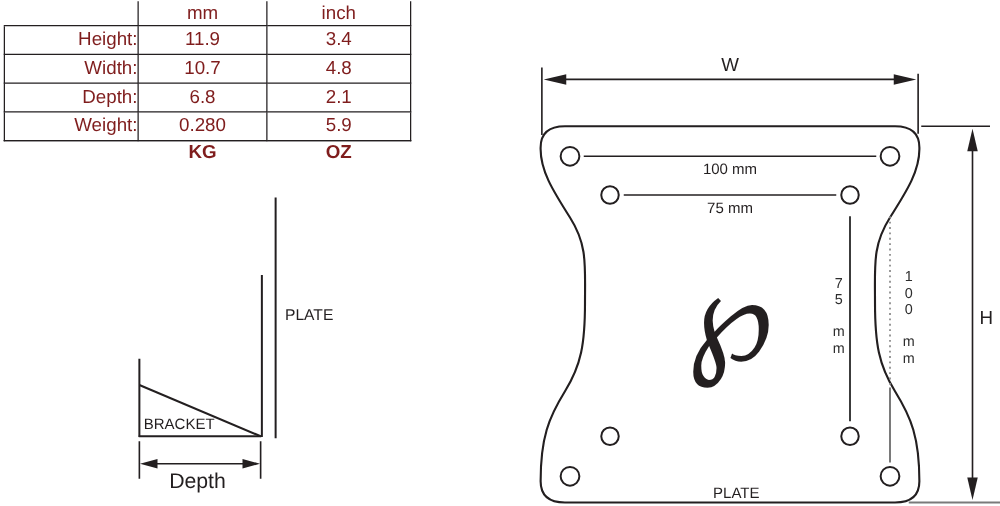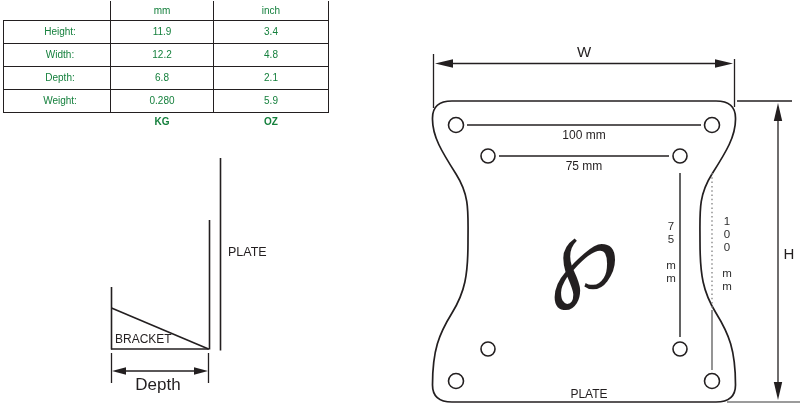--- a/index.html
+++ b/index.html
@@ -5,29 +5,29 @@
   html,body{margin:0;padding:0;}
   body{
     width:800px;height:405px;position:relative;overflow:hidden;
     background:#ffffff;color:#231f20;
     font-family:"Liberation Sans","DejaVu Sans",sans-serif;
   }
   
   table.spec{
     position:absolute;left:3px;top:1px;width:325px;
     border-collapse:collapse;table-layout:fixed;
-    font-size:10px;color:#15803d;
+    font-size:15px;color:#7f1d1d;
   }
   table.spec td{
     border:1.5px solid #231f20;
     height:21px;padding:0 0 1px 0;text-align:center;vertical-align:middle;
   }
   table.spec thead td{border-top:none;height:18px;}
   table.spec thead td.c0{border-left:none;}
-  table.spec td.c0{text-align:center;padding-left:6px;}
+  table.spec td.c0{text-align:right;padding-left:6px;}
   table.spec tfoot td{border:none;height:16px;font-weight:bold;}
   
   .panel{position:absolute;}
   svg text{fill:#231f20;font-family:"Liberation Sans","DejaVu Sans",sans-serif;}
   .ln{stroke:#231f20;stroke-width:1.6;fill:none;}
   .ln-thin{stroke:#231f20;stroke-width:1.3;fill:none;}
   .ln-dim{stroke:#3c3c3c;stroke-width:1.6;fill:none;}
   .ln-dot{stroke:#8a8a8a;stroke-width:1.4;fill:none;stroke-dasharray:1.5 2.8;}
   .ln-gray{stroke:#7a7a7a;stroke-width:1.6;fill:none;}
   .arrow{fill:#231f20;stroke:none;}
@@ -57,21 +57,21 @@
     </tr>
   </thead>
   <tbody>
     <tr>
       <td class="c0">Height:</td>
       <td>11.9</td>
       <td>3.4</td>
     </tr>
     <tr>
       <td class="c0">Width:</td>
-      <td>12.2</td>
+      <td>10.7</td>
       <td>4.8</td>
     </tr>
     <tr>
       <td class="c0">Depth:</td>
       <td>6.8</td>
       <td>2.1</td>
     </tr>
     <tr>
       <td class="c0">Weight:</td>
       <td>0.280</td>

